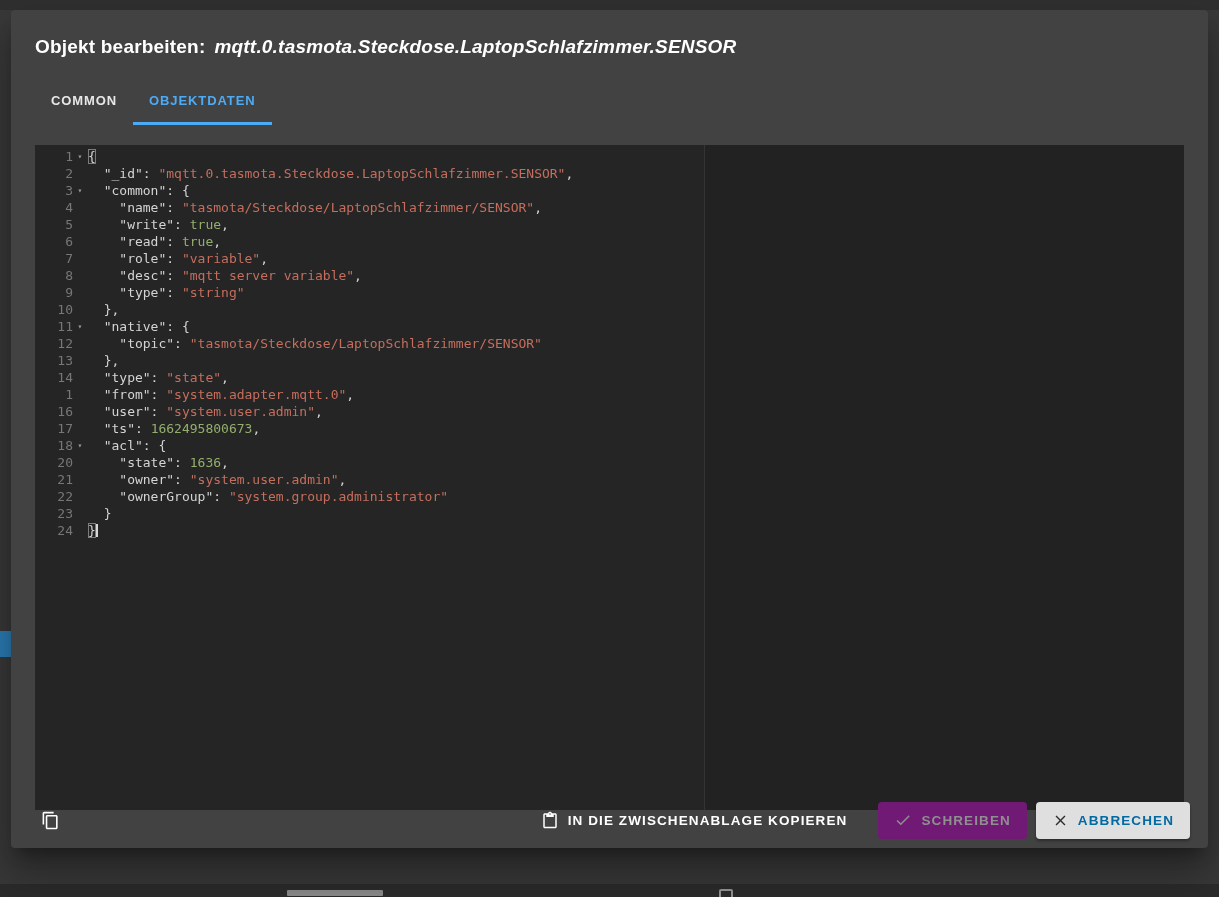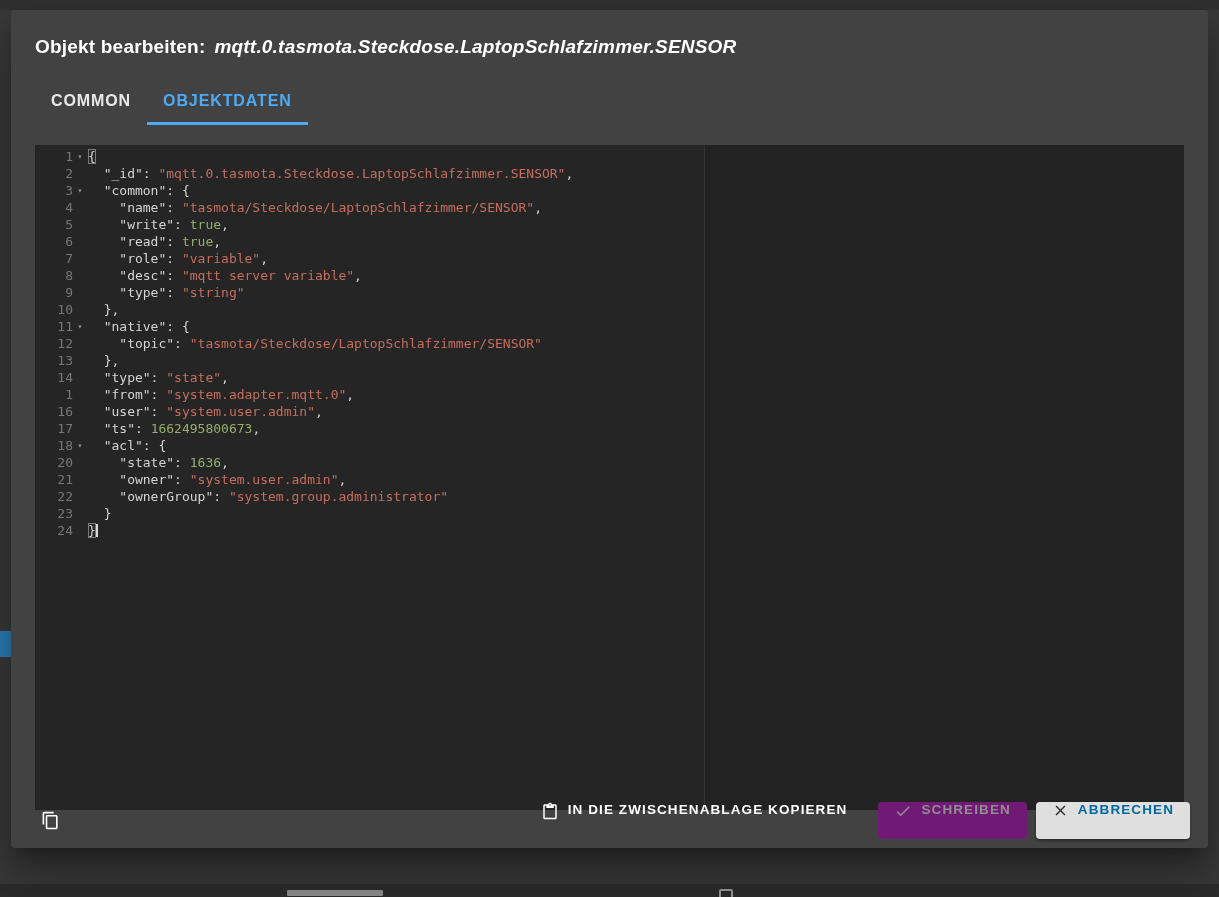--- a/index.html
+++ b/index.html
@@ -34,21 +34,21 @@
   .dialog-title .obj-id { font-style:italic; font-weight:700; }
 
   
   .tabs {
     position:absolute; left:24px; top:66px; right:24px; height:49px;
     display:flex; align-items:stretch;
   }
   .tab {
     min-width:92px; padding:0 16px;
     display:flex; align-items:center; justify-content:center;
-    font-size:16px; font-weight:700; letter-spacing:.9px;
+    font-size:13px; font-weight:700; letter-spacing:.9px;
     color:#e8e8e8; cursor:pointer; white-space:nowrap;
   }
   .tab.active {
     color:var(--accent, #4dabf5);
     box-shadow:inset 0 -3px 0 var(--accent, #4dabf5);
   }
 
   
   .editor {
     position:absolute; left:24px; top:135px; width:1149px; height:665px;
@@ -74,21 +74,21 @@
   
   .dialog-footer {
     position:absolute; left:0; right:0; bottom:0; height:74px;
     display:flex; align-items:center;
     padding:26px 18px 8px 26px;
   }
   .icon-btn { background:none; border:none; padding:4px; cursor:pointer; display:inline-flex; }
   .footer-right { margin-left:auto; display:flex; align-items:center; gap:9px; }
   .btn {
     height:37px; border:none; border-radius:4px;
-    display:inline-flex; align-items:flex-start; gap:9px;
+    display:inline-flex; align-items:center; gap:9px;
     padding:0 16px; cursor:pointer;
     font-family:inherit; font-size:13.5px; font-weight:700; letter-spacing:1.1px;
     white-space:nowrap;
   }
   .btn-text { background:transparent; color:#ffffff; }
   .btn-disabled { background:#701a75; color:#8f8f8f; cursor:default; margin-left:6px; }
   .btn-light { background:#dfdfdf; color:#0369a1; box-shadow:0 2px 3px rgba(0,0,0,.35); }
   .btn svg, .icon-btn svg { flex:0 0 auto; }
 </style>
 </head>

